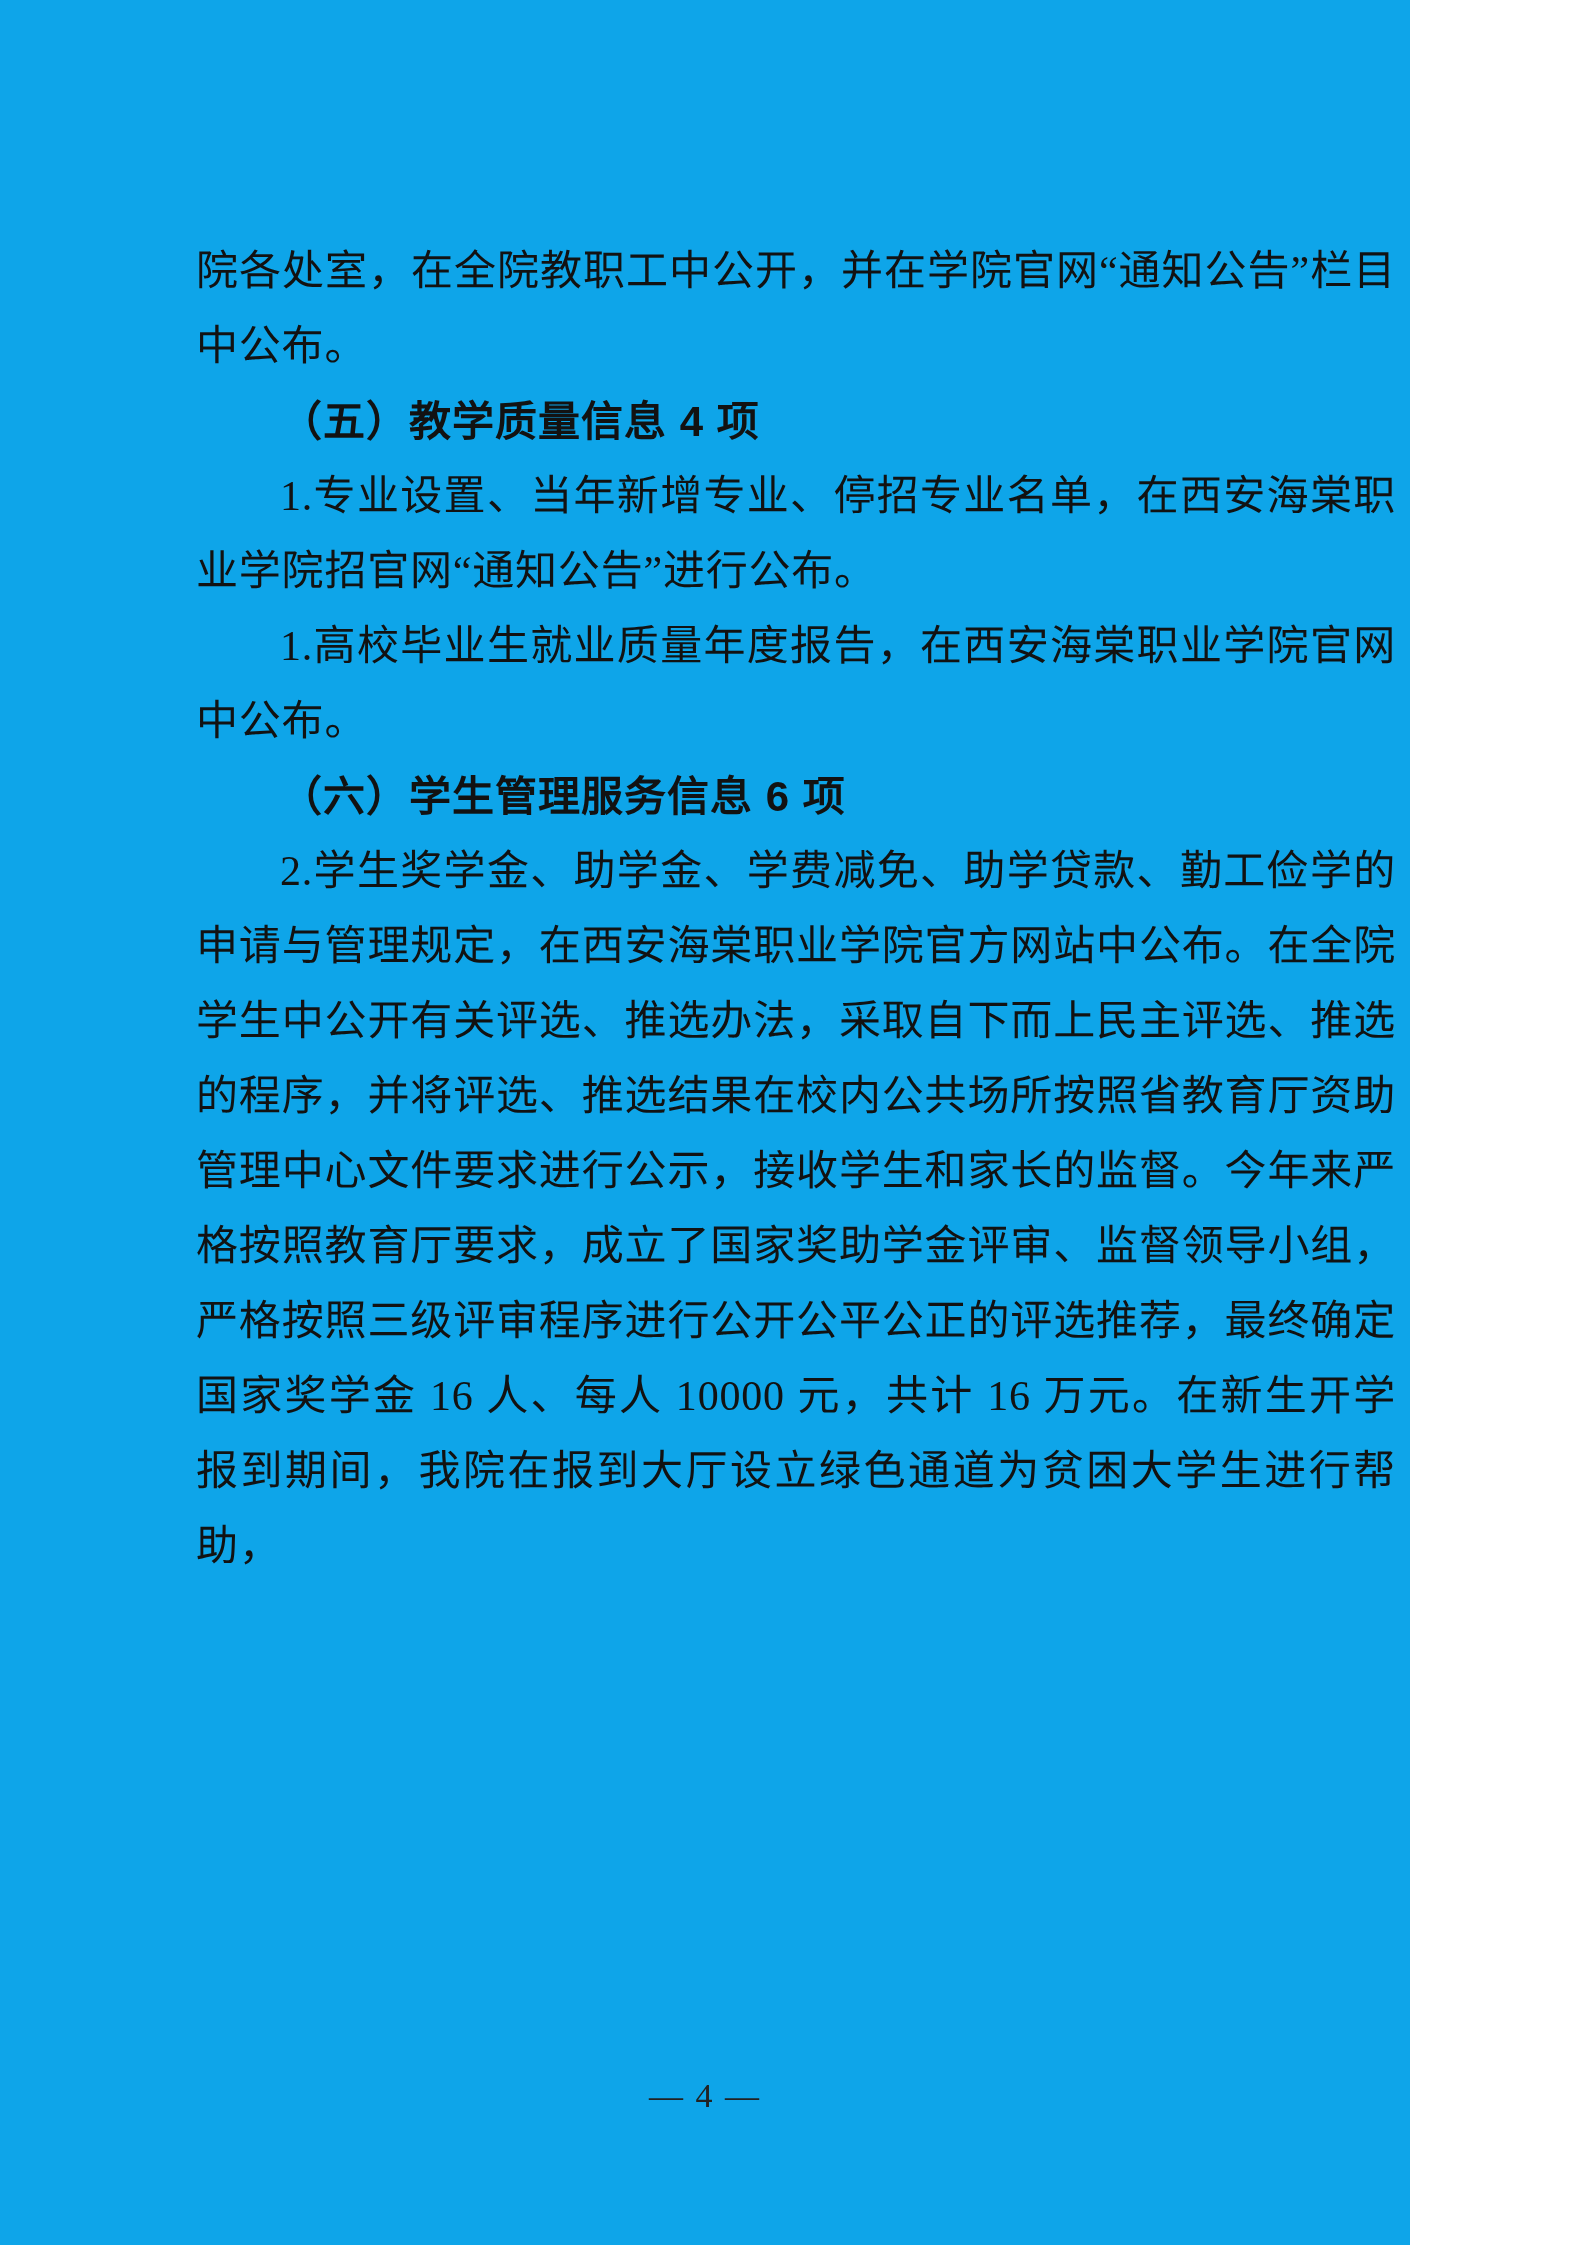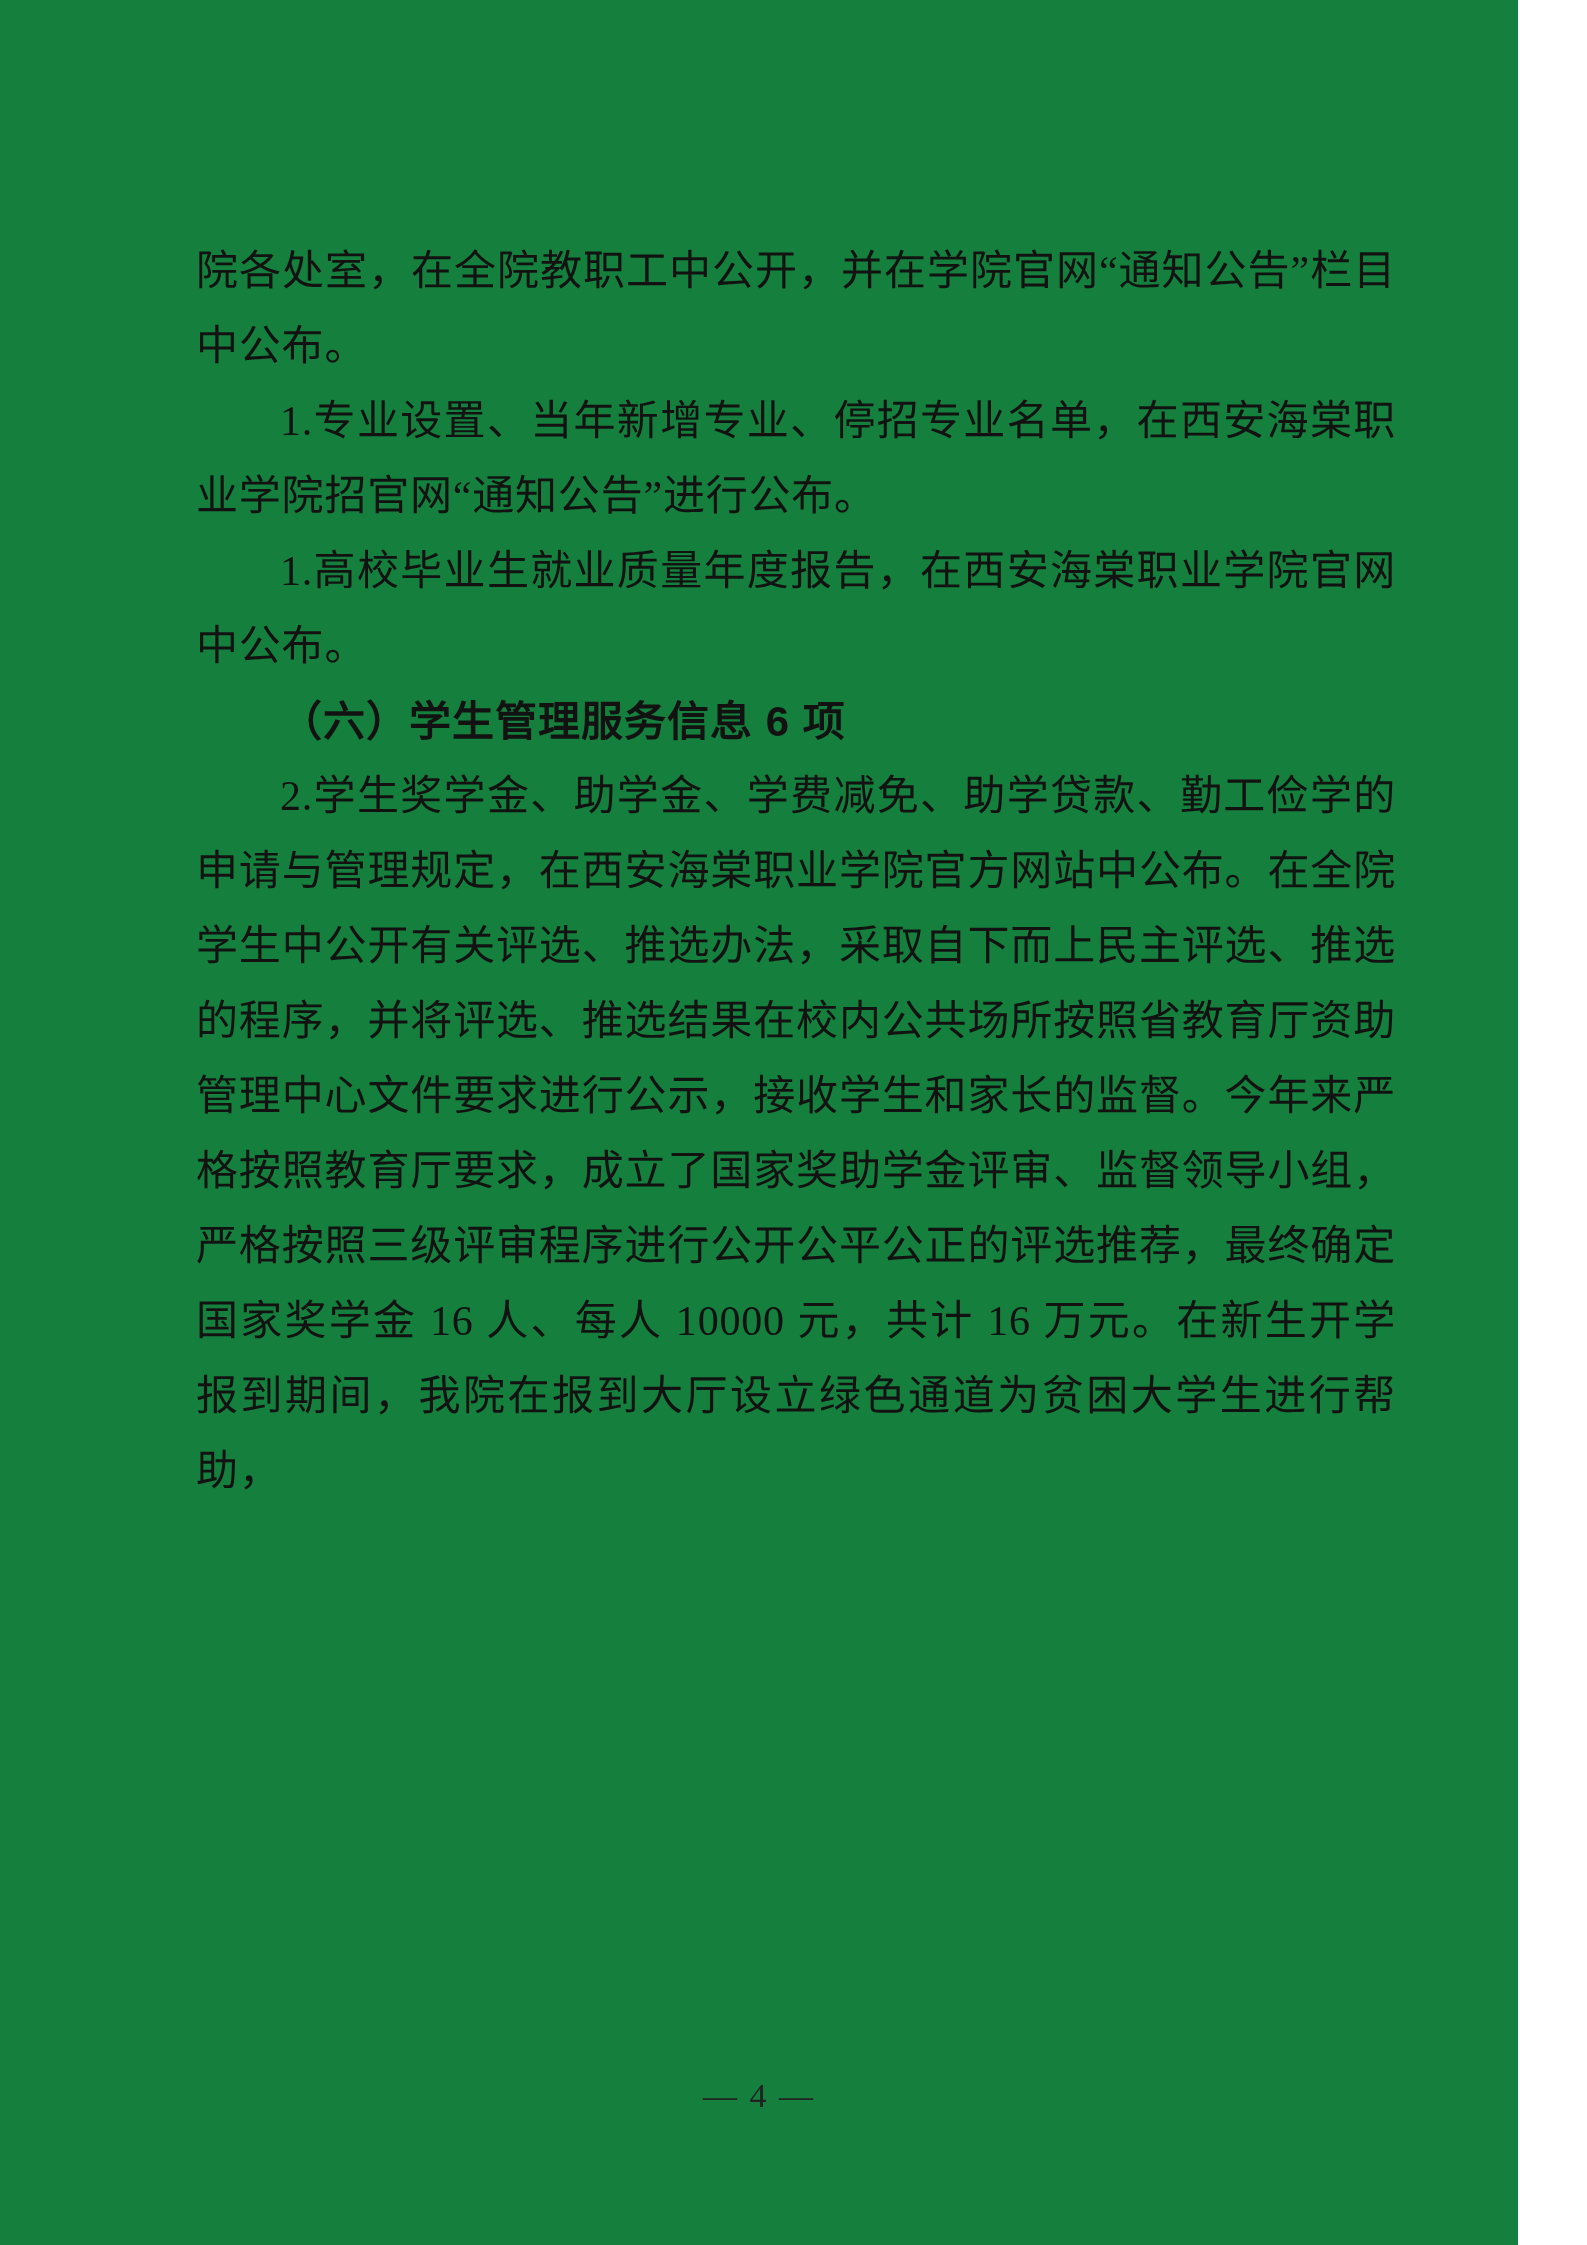--- a/index.html
+++ b/index.html
@@ -3,23 +3,23 @@
 <meta charset="utf-8">
 <style>
   * { box-sizing: border-box; }
   html, body {
     margin: 0;
     padding: 0;
     background: #ffffff;
   }
   .page {
     position: relative;
-    width: 1518px;
+    width: 1410px;
     height: 2245px;
-    background: #15803d;
+    background: #0ea5e9;
     overflow: hidden;
     font-family: "Liberation Serif", serif;
     color: #121212;
   }
   .content {
     position: absolute;
     left: 196px;
     top: 234px;
     width: 1200px;
     font-size: 42px;
@@ -54,20 +54,21 @@
     letter-spacing: 2px;
     color: #222222;
   }
 </style>
 </head>
 <body>
 
 <div class="page">
   <div class="content">
     <p class="para">院各处室，在全院教职工中公开，并在学院官网“通知公告”栏目中公布。</p>
+    <h2 class="heading">（五）教学质量信息 4 项</h2>
     <p class="para indent">1.专业设置、当年新增专业、停招专业名单，在西安海棠职业学院招官网“通知公告”进行公布。</p>
     <p class="para indent">1.高校毕业生就业质量年度报告，在西安海棠职业学院官网中公布。</p>
     <h2 class="heading">（六）学生管理服务信息 6 项</h2>
     <p class="para indent">2.学生奖学金、助学金、学费减免、助学贷款、勤工俭学的申请与管理规定，在西安海棠职业学院官方网站中公布。在全院学生中公开有关评选、推选办法，采取自下而上民主评选、推选的程序，并将评选、推选结果在校内公共场所按照省教育厅资助管理中心文件要求进行公示，接收学生和家长的监督。今年来严格按照教育厅要求，成立了国家奖助学金评审、监督领导小组，严格按照三级评审程序进行公开公平公正的评选推荐，最终确定国家奖学金 16 人、每人 10000 元，共计 16 万元。在新生开学报到期间，我院在报到大厅设立绿色通道为贫困大学生进行帮助，</p>
   </div>
 
   <div class="footer">
     <span>— 4 —</span>
   </div>
 </div>

